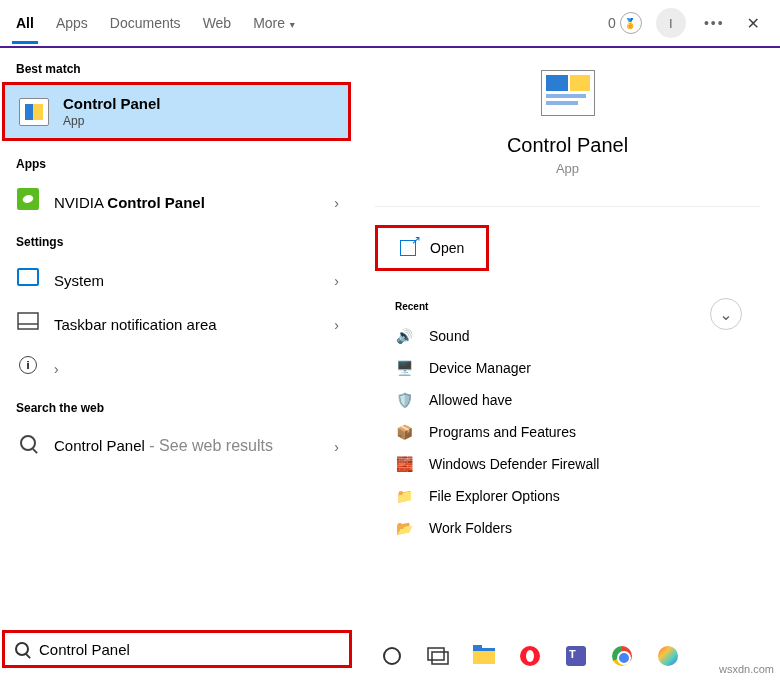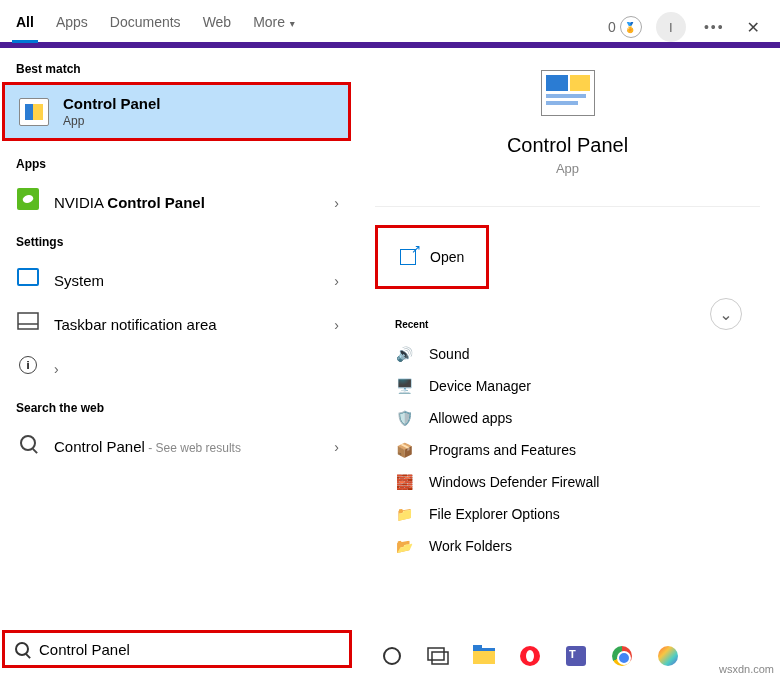--- a/index.html
+++ b/index.html
@@ -1,18 +1,18 @@
 <!DOCTYPE html>
 <html><head>
   <meta charset="utf-8">
   <style>
     * { box-sizing: border-box; margin: 0; padding: 0; font-family: "Segoe UI", sans-serif; }
     body { width: 780px; height: 681px; background: #fff; position: relative; overflow: hidden; }
     
-    .header { display: flex; align-items: flex-end; height: 48px; padding: 0 16px; border-bottom: 6px solid #4c1d95; }
+    .header { display: flex; align-items: center; height: 48px; padding: 0 16px; border-bottom: 2px solid #4c1d95; }
     .tabs { display: flex; gap: 22px; flex: 1; }
     .tab { font-size: 14px; color: #666; padding: 12px 0; cursor: pointer; position: relative; }
     .tab.active { color: #000; font-weight: 600; }
     .tab.active::after { content: ""; position: absolute; bottom: -1px; left: -4px; right: -4px; height: 3px; background: #0078d4; }
     .tab .chev { font-size: 10px; margin-left: 2px; }
     .header-right { display: flex; align-items: center; gap: 14px; }
     .points { display: flex; align-items: center; gap: 4px; font-size: 14px; color: #666; }
     .medal-circle { width: 22px; height: 22px; border: 1px solid #aaa; border-radius: 50%; display: flex; align-items: center; justify-content: center; font-size: 10px; color: #888; }
     .avatar { width: 30px; height: 30px; border-radius: 50%; background: #ececec; display: flex; align-items: center; justify-content: center; color: #666; font-size: 13px; }
     .more-btn { color: #666; font-size: 14px; letter-spacing: 2px; cursor: pointer; padding: 0 4px; }
@@ -27,41 +27,41 @@
     .best-match-box { border: 3px solid #d00; margin: 0 4px 2px 2px; }
     .best-match-row { display: flex; align-items: center; padding: 10px 14px; background: #bde0fb; }
     .cp-icon-sm { width: 30px; height: 28px; background: #fff; border: 1px solid #888; border-radius: 2px; display: flex; align-items: center; justify-content: center; margin-right: 14px; }
     .cp-icon-sm-inner { width: 18px; height: 16px; background: linear-gradient(to right, #2b7cd3 0 45%, #ffd24a 45% 100%); }
     .bm-title { font-size: 15px; font-weight: 600; color: #000; }
     .bm-sub { font-size: 12px; color: #444; margin-top: 2px; }
     
     .list-row { display: flex; align-items: flex-end; padding: 10px 16px; cursor: pointer; }
     .row-icon { width: 24px; height: 24px; display: flex; align-items: center; justify-content: center; margin-right: 14px; font-size: 15px; }
     .row-text { flex: 1; font-size: 15px; color: #000; }
-    .row-sub { font-size: 12px; color: #888; }
+    .row-sub { font-size: 16px; color: #888; }
     .chev-r { color: #666; font-size: 14px; }
     
     .nvidia-icon { width: 22px; height: 22px; background: #5bbb1f; border-radius: 2px; display: flex; align-items: center; justify-content: center; }
     .nvidia-icon svg { width: 16px; height: 16px; }
     .sys-icon { width: 22px; height: 18px; border: 2px solid #0078d4; border-radius: 2px; }
     .taskbar-icon svg { stroke: #444; }
     .info-icon { width: 18px; height: 18px; border: 1.5px solid #444; border-radius: 50%; display: flex; align-items: center; justify-content: center; font-size: 11px; font-weight: 600; }
     .search-icon-sm { width: 16px; height: 16px; border: 2px solid #444; border-radius: 50%; position: relative; }
     .search-icon-sm::after { content: ""; position: absolute; width: 6px; height: 2px; background: #444; bottom: -3px; right: -4px; transform: rotate(45deg); }
     
     .detail-head { display: flex; flex-direction: column; align-items: center; padding: 0 0 30px 0; border-bottom: 1px solid #eee; margin: 0 20px; }
     .cp-icon-lg { width: 54px; height: 46px; background: #fff; border: 1px solid #888; display: flex; flex-direction: column; padding: 4px; margin-bottom: 18px; }
     .cp-lg-top { height: 16px; display: flex; gap: 2px; }
     .cp-lg-blue { width: 22px; background: #2b7cd3; }
     .cp-lg-yel { flex: 1; background: #ffd24a; }
     .cp-lg-row { height: 4px; background: #8ab4e8; margin-top: 3px; width: 40px; }
     .detail-title { font-size: 20px; color: #000; margin-bottom: 4px; }
     .detail-sub { font-size: 13px; color: #888; }
     
-    .open-box { margin: 18px 0 0 20px; border: 3px solid #d00; display: inline-flex; align-items: center; padding: 21px 22px; }
+    .open-box { margin: 18px 0 0 20px; border: 3px solid #d00; display: inline-flex; align-items: center; padding: 12px 22px; }
     .open-icon { width: 16px; height: 16px; border: 1.5px solid #0078d4; position: relative; margin-right: 14px; }
     .open-icon::before { content: "↗"; position: absolute; top: -8px; right: -6px; font-size: 12px; color: #0078d4; }
     .open-text { font-size: 14px; color: #000; }
     
     .expand-circle { width: 32px; height: 32px; border: 1px solid #ccc; border-radius: 50%; display: flex; align-items: center; justify-content: center; position: absolute; right: 38px; top: 250px; cursor: pointer; color: #666; }
     
     .recent-label { font-size: 10px; font-weight: 600; padding: 30px 0 8px 40px; }
     .recent-row { display: flex; align-items: center; padding: 8px 0 8px 40px; cursor: pointer; }
     .recent-icon { width: 20px; display: flex; align-items: center; justify-content: center; margin-right: 14px; font-size: 14px; }
     .recent-text { font-size: 14px; color: #000; }
@@ -198,21 +198,21 @@
     <div class="recent-row">
         <div class="recent-icon">🔊</div>
         <div class="recent-text">Sound</div>
       </div>
     <div class="recent-row">
         <div class="recent-icon">🖥️</div>
         <div class="recent-text">Device Manager</div>
       </div>
     <div class="recent-row">
         <div class="recent-icon">🛡️</div>
-        <div class="recent-text">Allowed apps</div>
+        <div class="recent-text">Allowed have</div>
       </div>
     <div class="recent-row">
         <div class="recent-icon">📦</div>
         <div class="recent-text">Programs and Features</div>
       </div>
     <div class="recent-row">
         <div class="recent-icon">🧱</div>
         <div class="recent-text">Windows Defender Firewall</div>
       </div>
     <div class="recent-row">

